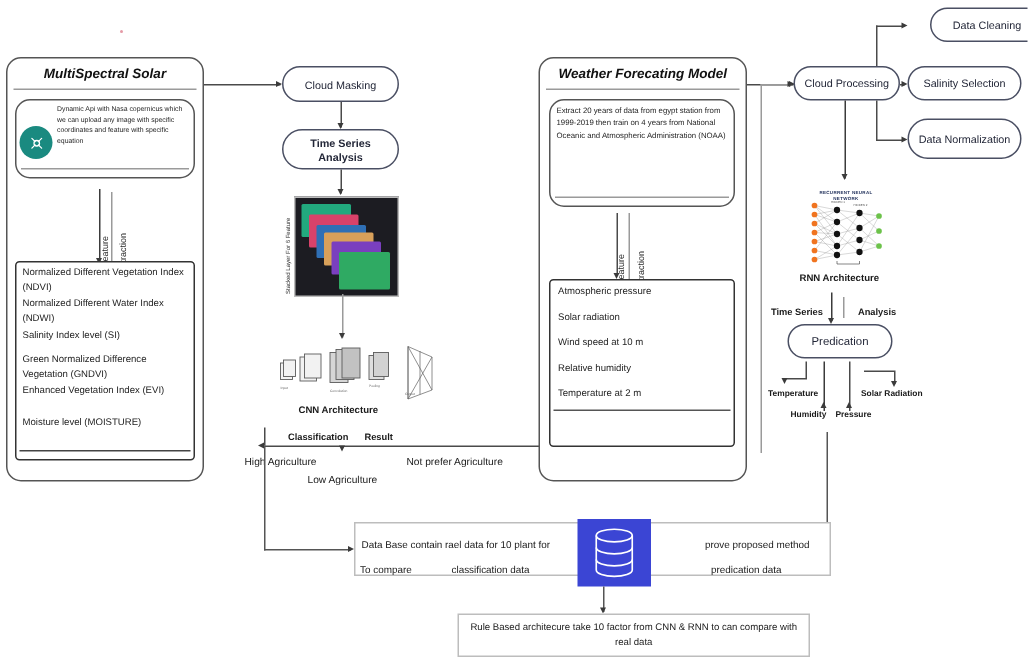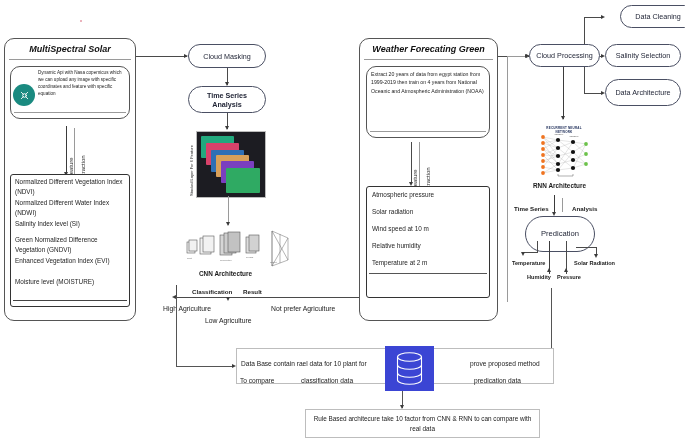--- a/index.html
+++ b/index.html
@@ -134,21 +134,21 @@
 <div class="small bold" style="left:243px;top:288px;">Result</div>
 <div class="arw arw-d" style="left:226px;top:297px;"></div>
 <div class="small" style="left:163px;top:305px;font-size:6.8px;">High Agriculture</div>
 <div class="small" style="left:205px;top:317px;font-size:6.8px;">Low Agriculture</div>
 <div class="small" style="left:271px;top:305px;font-size:6.8px;">Not prefer Agriculture</div>
 
 <div class="ln lnv" style="left:176px;top:285px;height:12px;"></div>
 <div class="ln lnv" style="left:176px;top:297px;height:0px;"></div>
 
 <div class="rbox" style="left:359px;top:38px;width:139px;height:283px;"></div>
-<div class="title" style="left:363px;top:44px;width:131px;font-size:9px;">Weather Forecating Green</div>
+<div class="title" style="left:363px;top:44px;width:131px;font-size:9px;">Weather Forecating Model</div>
 <div class="hr" style="left:364px;top:59px;width:129px;"></div>
 
 <div class="rbox" style="left:366px;top:66px;width:124px;height:72px;"></div>
 <div class="txt" style="left:371px;top:70px;width:113px;font-size:5.2px;line-height:1.6;">Extract 20 years of data from egypt station from 1999-2019 then train on 4 years from National Oceanic and Atmospheric Administration (NOAA)</div>
 <div class="hr" style="left:370px;top:131px;width:116px;"></div>
 
 <div class="vlabel" style="left:412px;top:190px;">Feature</div>
 <div class="vlabel" style="left:425px;top:194px;">Extraction</div>
 <div class="vr" style="left:419px;top:142px;height:45px;"></div>
 <div class="ln lnv" style="left:411px;top:142px;height:42px;"></div>
@@ -171,21 +171,21 @@
 <div class="arw arw-r" style="left:601px;top:14.5px;"></div>
 <div class="pill" style="left:620px;top:5px;width:76px;height:23px;">Data Cleaning</div>
 
 <div class="ln lnh" style="left:600px;top:56px;width:3px;"></div>
 <div class="arw arw-r" style="left:601px;top:53.5px;"></div>
 <div class="pill" style="left:605px;top:44px;width:76px;height:23px;">Salinity Selection</div>
 
 <div class="ln lnv" style="left:584px;top:67px;height:27px;"></div>
 <div class="ln lnh" style="left:584px;top:93px;width:19px;"></div>
 <div class="arw arw-r" style="left:601px;top:90.5px;"></div>
-<div class="pill" style="left:605px;top:79px;width:76px;height:27px;">Data Architecture</div>
+<div class="pill" style="left:605px;top:79px;width:76px;height:27px;">Data Normalization</div>
 
 <div class="ln lnv lnthick" style="left:563px;top:67px;height:52px;width:1.4px;"></div>
 <div class="arw arw-d" style="left:560.5px;top:116px;"></div>
 
 <div class="nn-title" style="left:538px;top:126px;width:52px;">RECURRENT NEURAL NETWORK</div>
 <div class="abs" style="left:534px;top:132px;width:62px;height:47px;">
   <svg width="62" height="47" viewBox="0 0 62 47">
     <g stroke="#999" stroke-width="0.25" fill="none">
       <path d="M9 5 L24 8 M9 5 L24 16 M9 5 L24 24 M9 11 L24 8 M9 11 L24 16 M9 11 L24 32
                M9 17 L24 8 M9 17 L24 24 M9 17 L24 32 M9 23 L24 16 M9 23 L24 24 M9 23 L24 38
@@ -230,21 +230,21 @@
   </svg>
 </div>
 <div class="small bold" style="left:533px;top:182px;font-size:6.4px;">RNN Architecture</div>
 
 <div class="small bold" style="left:514px;top:205px;font-size:6.2px;">Time Series</div>
 <div class="small bold" style="left:572px;top:205px;font-size:6.2px;">Analysis</div>
 <div class="vr" style="left:562px;top:198px;height:14px;"></div>
 <div class="ln lnv lnthick" style="left:554px;top:195px;height:19px;width:1.3px;"></div>
 <div class="arw arw-d" style="left:551.5px;top:212px;"></div>
 
-<div class="pill" style="left:525px;top:216px;width:70px;height:36px;font-size:7.6px;">Predication</div>
+<div class="pill" style="left:525px;top:216px;width:70px;height:23px;font-size:7.6px;">Predication</div>
 
 <div class="ln lnv" style="left:537px;top:241px;height:11px;"></div>
 <div class="ln lnh" style="left:523px;top:252px;width:15px;"></div>
 <div class="arw arw-d" style="left:520.5px;top:252px;"></div>
 <div class="small bold" style="left:512px;top:260px;font-size:5.6px;">Temperature</div>
 
 <div class="ln lnv lnthick" style="left:549px;top:241px;height:33px;width:1.2px;"></div>
 <div class="arw arw-u" style="left:546.5px;top:268px;"></div>
 <div class="small bold" style="left:527px;top:274px;font-size:5.6px;">Humidity</div>
 

